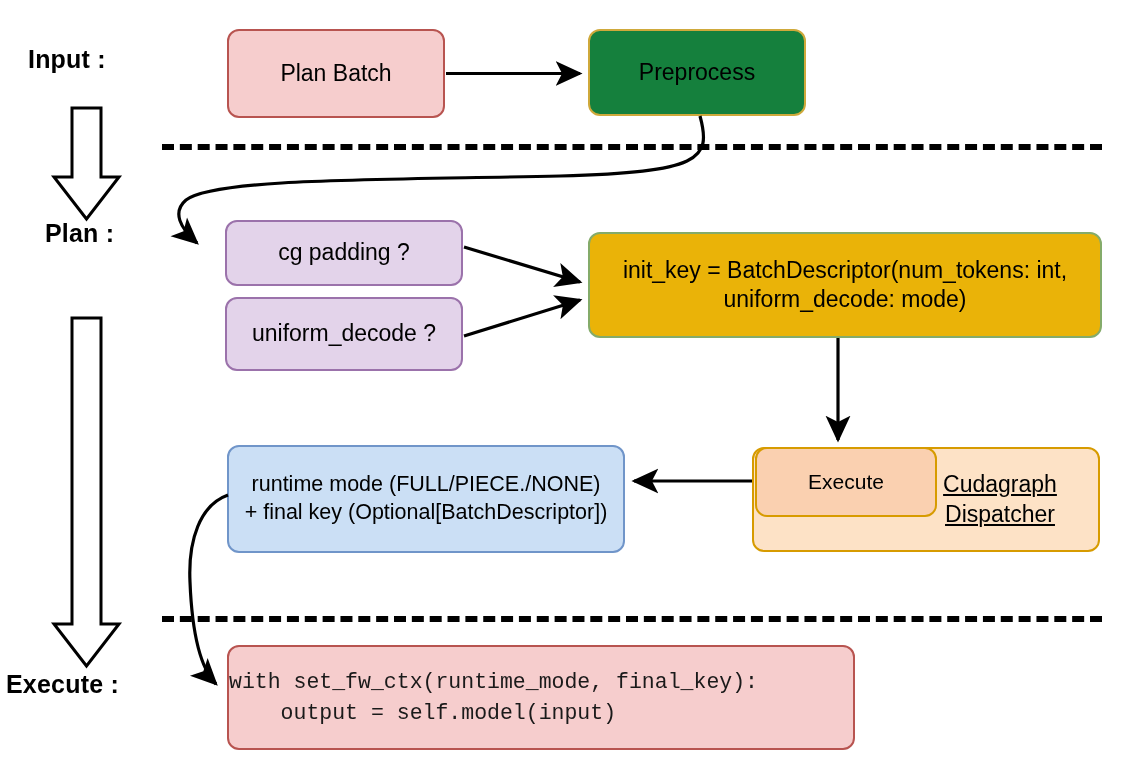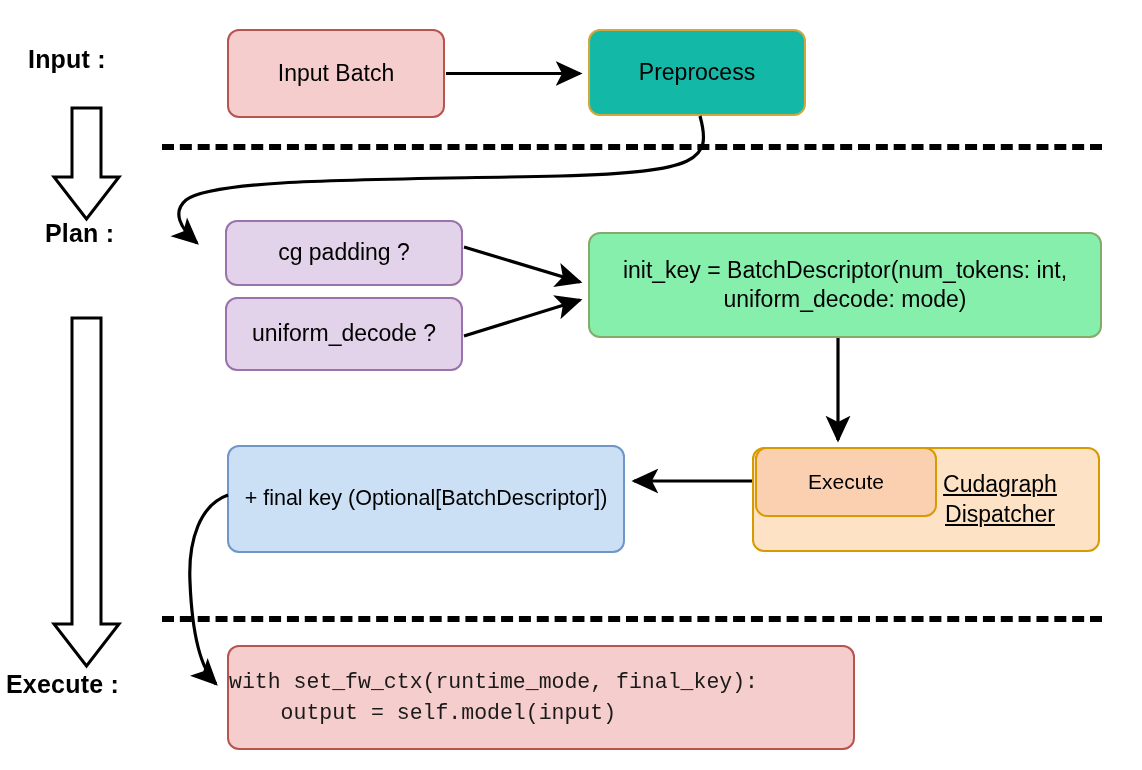--- a/index.html
+++ b/index.html
@@ -40,29 +40,29 @@
     font-size: 23px;
     color: #000000;
     line-height: 1.28;
     padding: 2px 8px;
   }
   .node-pink {
     background: #f6cdcd;
     border-color: #b85450;
   }
   .node-yellow {
-    background: #14b8a6;
+    background: #15803d;
     border-color: #cfa93b;
   }
   .node-purple {
     background: #e3d3ea;
     border-color: #9b72ab;
   }
   .node-green {
-    background: #86efac;
+    background: #eab308;
     border-color: #84ab6a;
   }
   .node-blue {
     background: #cbdff5;
     border-color: #7095c9;
   }
   .node-orange-outer {
     background: #fde2c6;
     border-color: #d79b00;
     justify-content: flex-end;
@@ -109,21 +109,21 @@
   <div class="stage-label" style="left:28px; top:45px;">Input :</div>
 
   <div class="stage-label" style="left:45px; top:219px;">Plan :</div>
 
   <div class="stage-label" style="left:6px; top:670px;">Execute :</div>
 
   <div class="divider" style="left:162px; top:144px; width:940px;"></div>
   <div class="divider" style="left:162px; top:616px; width:940px;"></div>
 
   <div class="node node-pink" style="left:227px; top:29px; width:218px; height:89px;">
-    <span>Input Batch</span>
+    <span>Plan Batch</span>
   </div>
 
   <div class="node node-yellow" style="left:588px; top:29px; width:218px; height:87px;">
     <span>Preprocess</span>
   </div>
 
   <div class="node node-purple" style="left:225px; top:213px; width:238px; height:66px;margin-top:7px;">
     <span>cg padding ?</span>
   </div>
 
@@ -141,20 +141,21 @@
       <span>Cudagraph</span><br>
       <span>Dispatcher</span>
     </span>
   </div>
 
   <div class="node node-orange-inner" style="left:755px; top:447px; width:182px; height:70px; font-size:21px;">
     <span>Execute</span>
   </div>
 
   <div class="node node-blue" style="left:227px; top:445px; width:398px; height:108px; flex-direction:column; font-size:21.5px;">
+    <span>runtime mode (FULL/PIECE./NONE)</span>
     <span>+ final key (Optional[BatchDescriptor])</span>
   </div>
 
   <div class="node node-pink code-node" style="left:227px; top:645px; width:628px; height:105px; flex-direction:column; align-items:flex-start; justify-content:center;">
     <span>with set_fw_ctx(runtime_mode, final_key):</span>
     <span>    output = self.model(input)</span>
   </div>
 
   <svg class="overlay" viewBox="0 0 1142 770">
     <defs>

